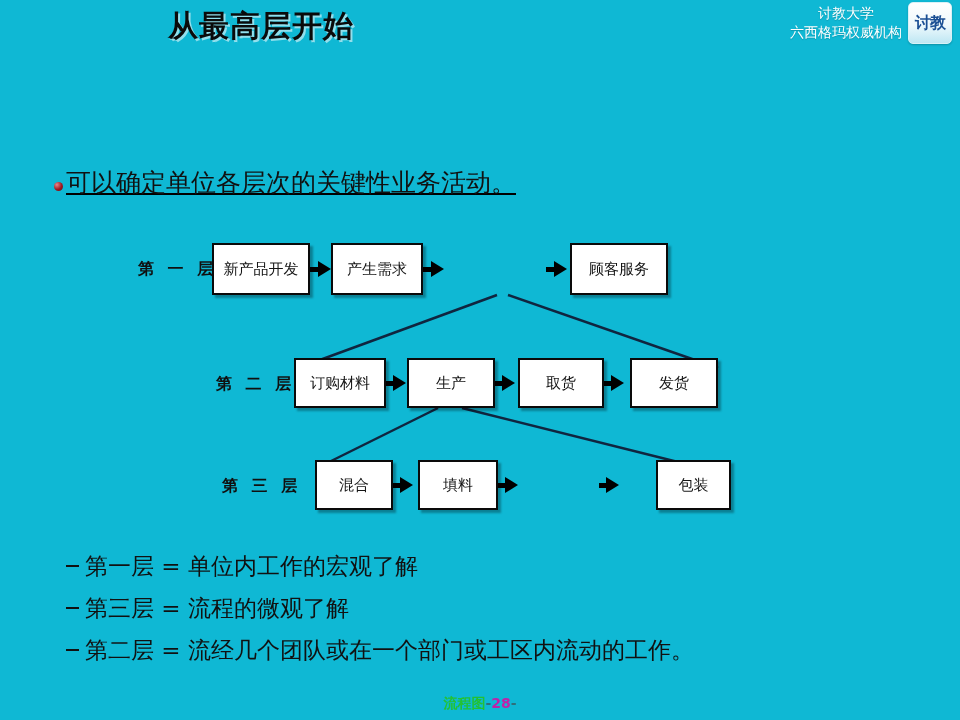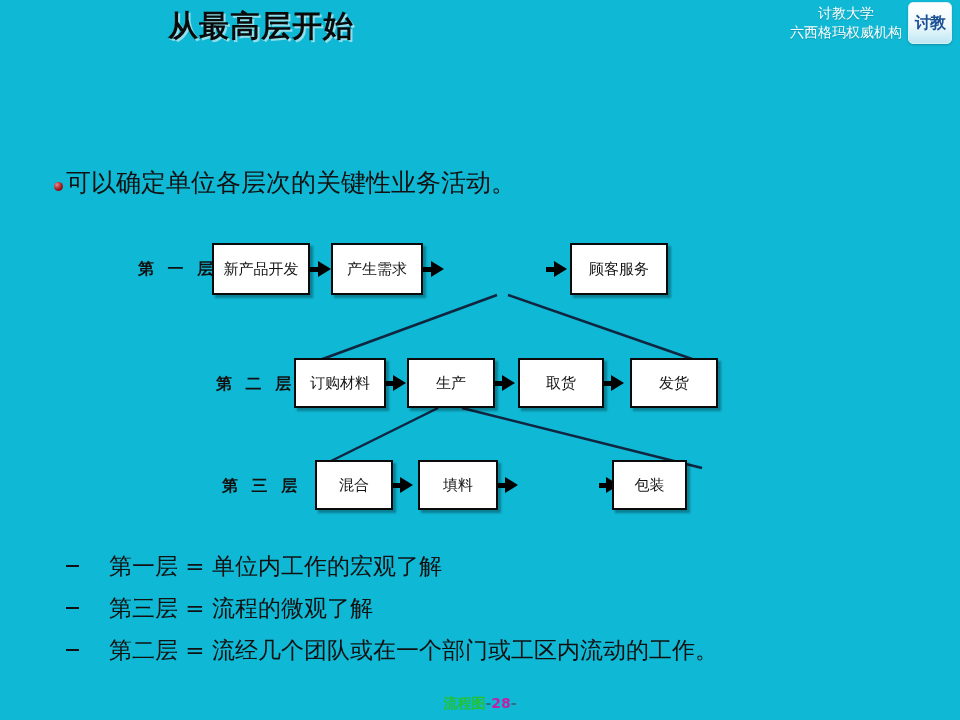--- a/index.html
+++ b/index.html
@@ -66,20 +66,21 @@
   }
 
   
   #lead-bullet {
     position: absolute;
     left: 54px;
     top: 168px;
     display: flex;
     align-items: flex-start;
     gap: 3px;
+    text-decoration: underline;
   }
   .dot-marker {
     width: 9px;
     height: 9px;
     border-radius: 50%;
     background: radial-gradient(circle at 32% 30%, #e8868a 0%, #a01820 55%, #630d12 100%);
     margin-top: 14px;
     flex: none;
   }
   #lead-bullet-text {
@@ -150,21 +151,21 @@
   
   #summary-list {
     position: absolute;
     left: 66px;
     top: 552px;
     width: 860px;
   }
   .summary-row {
     display: flex;
     align-items: baseline;
-    gap: 30px;
+    gap: 6px;
     margin-bottom: 14px;
     font-family: "DejaVu Serif", "Liberation Serif", serif;
     color: #111111;
   }
   .dash-marker {
     width: 13px;
     height: 2px;
     background: #111111;
     flex: none;
     position: relative;
@@ -265,21 +266,21 @@
       <div class="arrow-stem" style="left:393px; top:23px; width:9px"></div>
       <div class="arrow" style="left:400px; top:17px"></div>
 
       <div class="node" style="left:418px; top:0; width:80px; height:50px">填料</div>
       <div class="arrow-stem" style="left:498px; top:23px; width:9px"></div>
       <div class="arrow" style="left:505px; top:17px"></div>
 
       <div class="arrow-stem" style="left:599px; top:23px; width:9px"></div>
       <div class="arrow" style="left:606px; top:17px"></div>
 
-      <div class="node" style="left:612px; top:0; width:75px; height:50px">包装</div>
+      <div class="node" style="left:656px; top:0; width:75px; height:50px">包装</div>
     </div>
   </div>
 
   <div id="summary-list">
     <div class="summary-row">
       <span class="dash-marker"></span>
       <span class="summary-text">第一层 = 单位内工作的宏观了解</span>
     </div>
     <div class="summary-row">
       <span class="dash-marker"></span>

